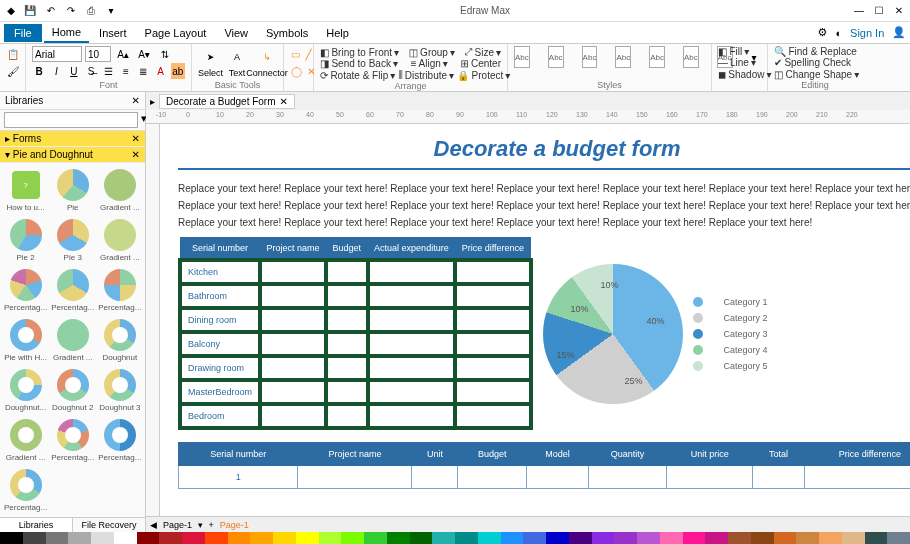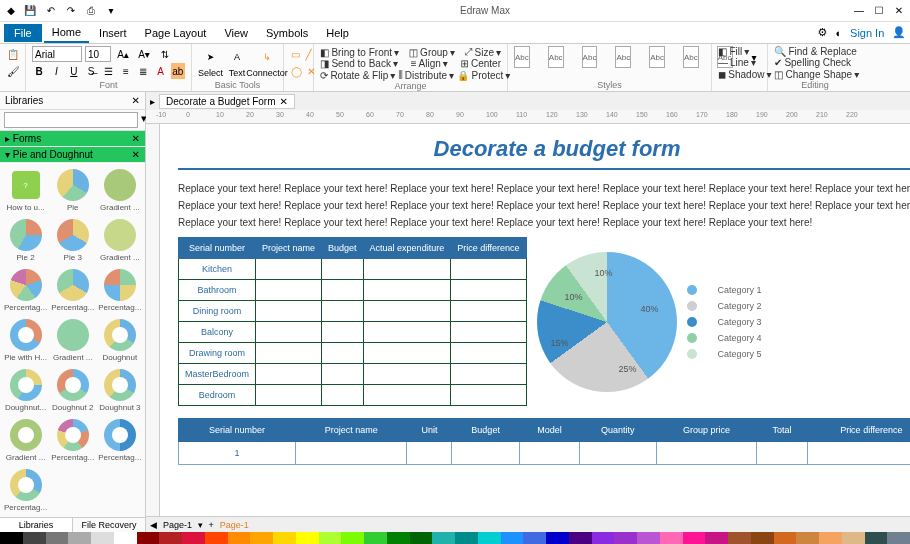--- a/index.html
+++ b/index.html
@@ -27,21 +27,21 @@
 .big-tool .icon { width: 22px; height: 22px; display: inline-flex; align-items: center; justify-content: center; }
 .style-box { width: 24px; height: 22px; border: 1px solid #aaa; background: #fff; font-size: 8px; display:inline-flex; align-items:center; justify-content:center; color:#666; }
 .rlink { font-size: 10px; color: #333; display: flex; align-items: center; gap: 2px; cursor: pointer; white-space: nowrap; }
 
 .body-row { display: flex; height: 440px; }
 
 .sidepanel { width: 146px; background: #fafafa; border-right: 1px solid #ccc; display: flex; flex-direction: column; }
 .sidepanel .hdr { padding: 3px 5px; font-size: 10px; border-bottom: 1px solid #ddd; display: flex; align-items: center; justify-content: space-between; }
 .searchrow { display: flex; padding: 2px 4px; gap: 3px; border-bottom: 1px solid #ddd; }
 .searchrow input { flex: 1; height: 16px; font-size: 10px; border: 1px solid #aaa; }
-.section-hdr { padding: 2px 5px; font-size: 10px; display:flex; justify-content: space-between; align-items:center; border-bottom: 1px solid #eee; background: #22c55e; }
+.section-hdr { padding: 2px 5px; font-size: 10px; display:flex; justify-content: space-between; align-items:center; border-bottom: 1px solid #eee; background: #fde047; }
 .shapes-grid { flex: 1; overflow: hidden; padding: 4px; display: grid; grid-template-columns: repeat(3, 1fr); gap: 4px; }
 .shape-cell { display: flex; flex-direction: column; align-items: center; font-size: 8px; color: #555; cursor: pointer; }
 .shape-cell .thumb { width: 36px; height: 36px; display: flex; align-items: center; justify-content: center; }
 .pie-thumb { width: 32px; height: 32px; border-radius: 50%; background: conic-gradient(#6ab2e1 0 120deg, #8ed0a5 120deg 220deg, #e6d27a 220deg 360deg); }
 .donut-thumb { width: 32px; height: 32px; border-radius: 50%; background: conic-gradient(#6ab2e1 0 120deg, #8ed0a5 120deg 220deg, #e6d27a 220deg 360deg); position:relative; }
 .donut-thumb::after { content:""; position:absolute; inset:8px; background:#fff; border-radius:50%; }
 .bottom-tabs { display: flex; border-top: 1px solid #ccc; }
 .bottom-tabs .tab { flex: 1; padding: 2px 4px; font-size: 9px; text-align: center; cursor: pointer; }
 .bottom-tabs .tab.active { background: #fff; border-right: 1px solid #ccc; }
 
@@ -53,21 +53,21 @@
 .canvas-area { flex:1; display: flex; overflow: hidden; }
 .vruler { width: 14px; background: #f7f7f7; border-right: 1px solid #ccc; }
 .page { flex:1; background: #fff; position: relative; overflow: hidden; padding: 12px 18px; }
 .doc-title { text-align: center; color: #2a6db0; font-size: 22px; font-style: italic; font-weight: bold; margin-bottom: 6px; }
 .hr { border-bottom: 2px solid #2a6db0; margin-bottom: 10px; }
 .placeholder { font-size: 10px; color: #333; line-height: 1.7; }
 
 .content-row { display: flex; gap: 10px; margin-top: 6px; }
 .tbl { border-collapse: collapse; font-size: 9px; }
 .tbl th { background: #2d6ca2; color: #fff; padding: 5px 6px; font-weight: normal; border: 1px solid #2d6ca2; }
-.tbl td { border: 1px solid #14532d; padding: 5px 6px; color: #2d6ca2; text-align: center; }
+.tbl td { border: 4px solid #14532d; padding: 5px 6px; color: #2d6ca2; }
 
 .chart-area { display: flex; align-items: center; gap: 10px; }
 .pie { width: 140px; height: 140px; border-radius: 50%; background: conic-gradient(#6bb6e6 0 40%, #cfcfcf 40% 65%, #3c8ecb 65% 80%, #8fd0a5 80% 90%, #c8e3d2 90% 100%); position: relative; }
 .pie .lbl { position: absolute; font-size: 9px; color: #555; }
 .legend { display: flex; flex-direction: column; gap: 6px; font-size: 9px; color: #666; }
 .legend-item { display: flex; align-items: center; gap: 21px; }
 .swatch { width: 10px; height: 10px; border-radius: 50%; }
 
 .tbl2 { border-collapse: collapse; font-size: 9px; margin-top: 12px; width: 758px; }
 .tbl2 th { background: #2d6ca2; color: #fff; padding: 6px 4px; font-weight: normal; border: 1px solid #2d6ca2; }
@@ -504,21 +504,21 @@
 
         <table class="tbl2">
           <thead>
               <tr id="t2head">
                 <th>Serial number</th>
                 <th>Project name</th>
                 <th>Unit</th>
                 <th>Budget</th>
                 <th>Model</th>
                 <th>Quantity</th>
-                <th>Group price</th>
+                <th>Unit price</th>
                 <th>Total</th>
                 <th>Price difference</th>
               </tr>
             </thead>
           <tbody>
               <tr id="t2row">
                 <td>1</td>
                 <td>&nbsp;</td>
                 <td>&nbsp;</td>
                 <td>&nbsp;</td>

